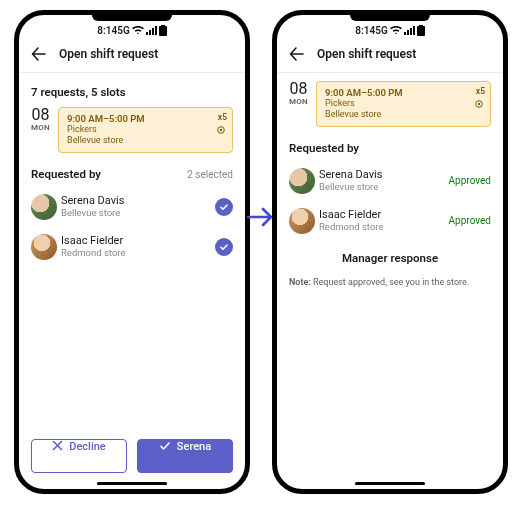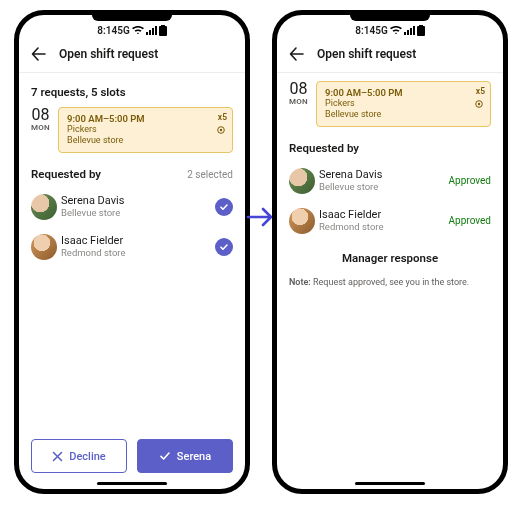--- a/index.html
+++ b/index.html
@@ -58,21 +58,21 @@
   .approved{font-size:10px;color:var(--green);font-weight:400;}
 
   .mgr-line{display:flex;align-items:center;gap:8px;padding:6px 0 2px;}
   .mgr-line .avatar{width:22px;height:22px;}
   .mgr-line .txt{flex:1;font-size:10.5px;color:var(--muted);}
   .mgr-line .date{font-size:9.5px;color:var(--faint);}
   .note{font-size:9px;color:var(--muted);margin-top:12px;}
   .note b{font-weight:600;}
 
   .footer{display:flex;gap:10px;padding:10px 12px 16px;}
-  .btn{flex:1;height:32px;border-radius:4px;font-size:11px;font-weight:500;display:flex;align-items:center;justify-content:center;gap:6px;cursor:pointer;}
+  .btn{flex:1;height:32px;border-radius:4px;font-size:11px;font-weight:500;display:flex;align-items:flex-start;justify-content:center;gap:6px;cursor:pointer;}
   .btn.outline{border:1.5px solid var(--brand);color:var(--brand);background:#fff;}
   .btn.fill{border:1.5px solid var(--brand);background:var(--brand);color:#fff;}
 
   .arrow{position:absolute;top:206px;left:246px;color:#4645d5;}
 
   
   .av1{background:radial-gradient(circle at 35% 35%,#e8c7a9 0 38%,transparent 39%),linear-gradient(135deg,#6b8f58,#3e5e30);}
   .av2{background:radial-gradient(circle at 42% 34%,#f0cfae 0 36%,transparent 37%),linear-gradient(135deg,#d29a5c,#8c5a2c);}
   .av3{background:radial-gradient(circle at 40% 35%,#e9c8aa 0 36%,transparent 37%),linear-gradient(135deg,#7191b8,#3b5b85);}
 </style>

